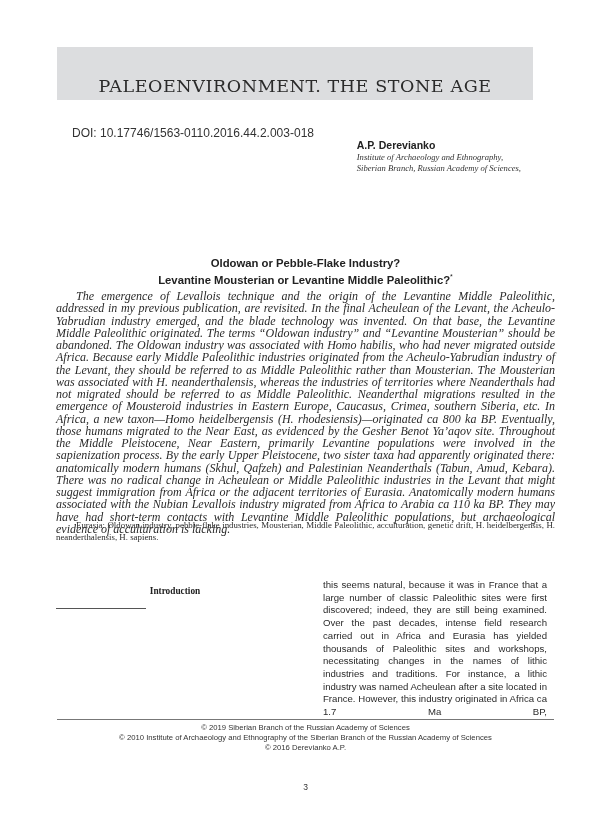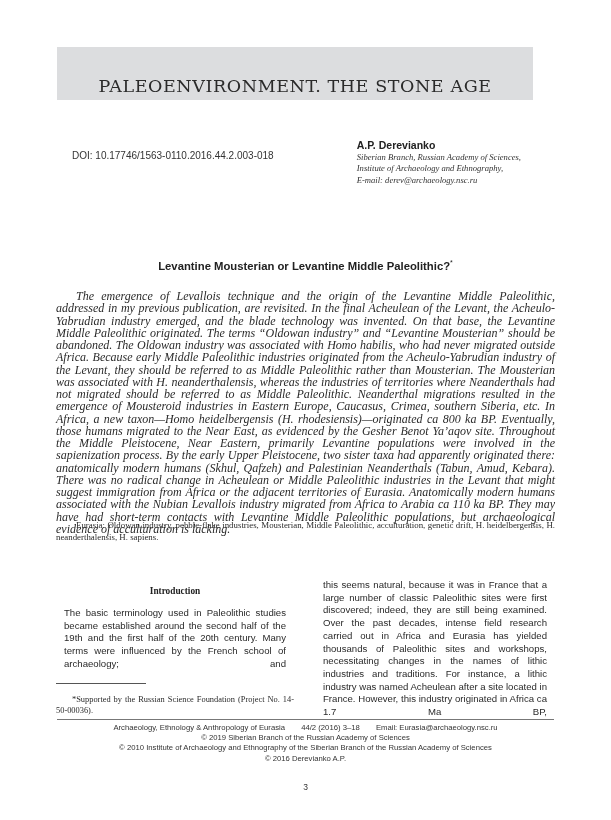--- a/index.html
+++ b/index.html
@@ -6,21 +6,21 @@
   body { width: 611px; height: 820px; position: relative; overflow: hidden; color: #1a1a1a; }
   .section-banner {
     position: absolute; left: 57px; top: 47px; width: 476px; height: 53px;
     background: #dcdddf; display: flex; align-items: center; justify-content: center;
   }
   .section-banner span {
     font-family: "DejaVu Serif", serif; font-size: 17.5px; letter-spacing: 0.6px; color: #2a2a2a; margin-top: 25px;
   }
   .doi {
     position: absolute; left: 72px; top: 126px;
-    font-family: "Liberation Sans", sans-serif; font-size: 10px; color: #333; margin-top: 24px;
+    font-family: "Liberation Sans", sans-serif; font-size: 12px; color: #333;
   }
   .author-block {
     position: absolute; right: 90px; top: 139px; text-align: left;
   }
   .author-name {
     font-family: "Liberation Sans", sans-serif; font-weight: bold; font-size: 10.5px; color: #222; line-height: 13px;
   }
   .affil {
     font-family: "Liberation Serif", serif; font-style: italic; font-size: 8.6px; line-height: 11.4px; color: #333;
   }
@@ -69,49 +69,42 @@
 <body>
 
 <div class="section-banner">
   <span>PALEOENVIRONMENT. THE STONE AGE</span>
 </div>
 
 <div class="doi">DOI: 10.17746/1563-0110.2016.44.2.003-018</div>
 
 <div class="author-block">
   <div class="author-name">A.P. Derevianko</div>
+  <div class="affil">Institute of Archaeology and Ethnography,</div>
   <div class="affil">Siberian Branch, Russian Academy of Sciences,</div>
-  <div class="affil">Institute of Archaeology and Ethnography,</div>
-  <div class="affil">E-mail: derev@archaeology.nsc.ru</div>
 </div>
 
 <div class="title-block">
+  <div>Oldowan or Pebble-Flake Industry?</div>
   <div><span>Levantine Mousterian or Levantine Middle Paleolithic?</span><sup>*</sup></div>
 </div>
 
 <p class="abstract">The emergence of Levallois technique and the origin of the Levantine Middle Paleolithic, addressed in my previous publication, are revisited. In the final Acheulean of the Levant, the Acheulo-Yabrudian industry emerged, and the blade technology was invented. On that base, the Levantine Middle Paleolithic originated. The terms “Oldowan industry” and “Levantine Mousterian” should be abandoned. The Oldowan industry was associated with Homo habilis, who had never migrated outside Africa. Because early Middle Paleolithic industries originated from the Acheulo-Yabrudian industry of the Levant, they should be referred to as Middle Paleolithic rather than Mousterian. The Mousterian was associated with H. neanderthalensis, whereas the industries of territories where Neanderthals had not migrated should be referred to as Middle Paleolithic. Neanderthal migrations resulted in the emergence of Mousteroid industries in Eastern Europe, Caucasus, Crimea, southern Siberia, etc. In Africa, a new taxon—Homo heidelbergensis (H. rhodesiensis)—originated ca 800 ka BP. Eventually, those humans migrated to the Near East, as evidenced by the Gesher Benot Ya’aqov site. Throughout the Middle Pleistocene, Near Eastern, primarily Levantine populations were involved in the sapienization process. By the early Upper Pleistocene, two sister taxa had apparently originated there: anatomically modern humans (Skhul, Qafzeh) and Palestinian Neanderthals (Tabun, Amud, Kebara). There was no radical change in Acheulean or Middle Paleolithic industries in the Levant that might suggest immigration from Africa or the adjacent territories of Eurasia. Anatomically modern humans associated with the Nubian Levallois industry migrated from Africa to Arabia ca 110 ka BP. They may have had short-term contacts with Levantine Middle Paleolithic populations, but archaeological evidence of acculturation is lacking.</p>
 
 <p class="keywords"><span>Eurasia: </span><span class="kw-list">Oldowan industry, pebble-flake industries, Mousterian, Middle Paleolithic, acculturation, genetic drift, H. heidelbergensis, H. neanderthalensis, H. sapiens.</span></p>
 
 <div class="col-left">
   <h3 class="intro-heading">Introduction</h3>
-  <p class="body-text">The basic terminology used in Paleolithic studies became established around the second half of the 19th and the first half of the 20th century. Many terms were influenced by the French school of archaeology; and</p>
   <div class="footnote-rule"></div>
-  <p class="footnote">*Supported by the Russian Science Foundation (Project No. 14-50-00036).</p>
 </div>
 
 <div class="col-right">
   <p class="body-text">this seems natural, because it was in France that a large number of classic Paleolithic sites were first discovered; indeed, they are still being examined. Over the past decades, intense field research carried out in Africa and Eurasia has yielded thousands of Paleolithic sites and workshops, necessitating changes in the names of lithic industries and traditions. For instance, a lithic industry was named Acheulean after a site located in France. However, this industry originated in Africa ca 1.7 Ma BP,</p>
 </div>
 
 <div class="footer-rule"></div>
 <div class="footer">
-  <div>
-    <span>Archaeology, Ethnology &amp; Anthropology of Eurasia</span><span class="gap"></span>
-    <span>44/2 (2016) 3–18</span><span class="gap"></span>
-    <span>Email: Eurasia@archaeology.nsc.ru</span>
-  </div>
   <div>© 2019 Siberian Branch of the Russian Academy of Sciences</div>
   <div>© 2010 Institute of Archaeology and Ethnography of the Siberian Branch of the Russian Academy of Sciences</div>
   <div>© 2016 Derevianko A.P.</div>
 </div>
 
 <div class="page-number">3</div>
 
 </body></html>

